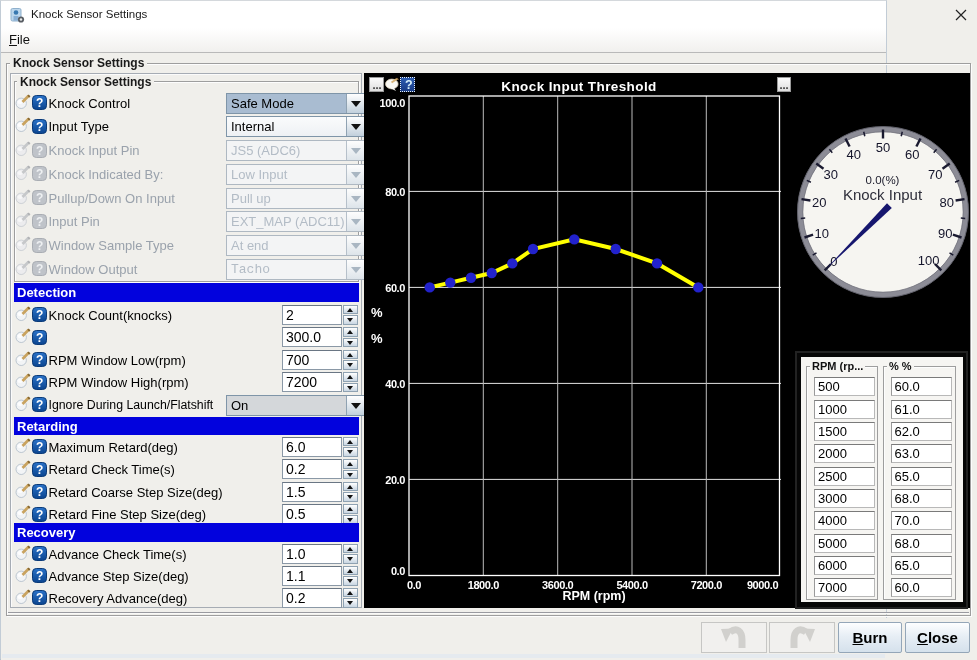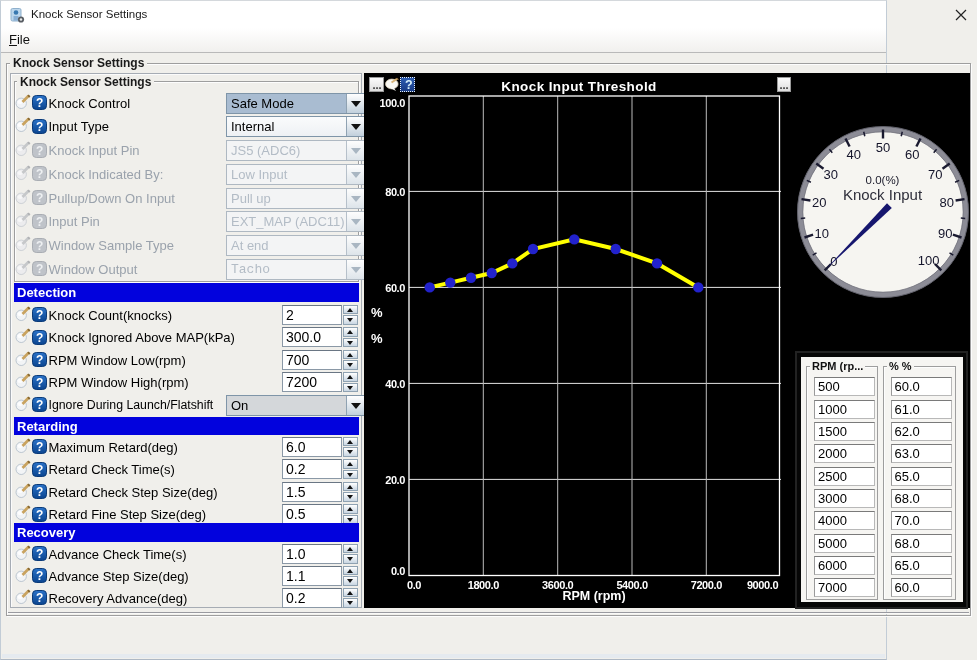--- a/index.html
+++ b/index.html
@@ -274,21 +274,20 @@
         <svg width="17" height="17" viewBox="0 0 17 17" style="position:absolute;left:1px;top:0px">
           <circle cx="6.2" cy="10.3" r="5.2" fill="#f2f4f6" stroke="#bcc6d0" stroke-width="1"></circle>
           <ellipse cx="5" cy="9.1" rx="2.6" ry="2" fill="#fdfdfe"></ellipse>
           <path d="M7.5 9 L13.6 2.7" stroke="#c9a35f" stroke-width="2.7"></path>
           <path d="M13 2.2 L14.8 4" stroke="#86672f" stroke-width="1.8"></path>
         </svg>
         <svg width="15" height="15" viewBox="0 0 15 15" style="position:absolute;left:17.5px;top:2.5px">
           <rect x="0.5" y="0.5" width="14" height="14" rx="3.8" fill="url(#qg)" stroke="#0a3a78"></rect>
           <text x="7.6" y="11.6" font-family="Liberation Sans,sans-serif" font-size="12" font-weight="bold" fill="#fff" text-anchor="middle">?</text>
         </svg>
-        <span class="rlabel" style="left:34.5px;top:3px;">Knock Ignored Above MAP(kPa)</span>
       </div>
 <div class="spin" style="left:281px;top:326.2px;">
         <span class="sfield">300.0</span>
         <span class="sbtns">
           <span class="sbtn up">
             <i></i>
           </span>
           <span class="sbtn dn">
             <i></i>
           </span>
@@ -416,21 +415,21 @@
         <svg width="17" height="17" viewBox="0 0 17 17" style="position:absolute;left:1px;top:0px">
           <circle cx="6.2" cy="10.3" r="5.2" fill="#f2f4f6" stroke="#bcc6d0" stroke-width="1"></circle>
           <ellipse cx="5" cy="9.1" rx="2.6" ry="2" fill="#fdfdfe"></ellipse>
           <path d="M7.5 9 L13.6 2.7" stroke="#c9a35f" stroke-width="2.7"></path>
           <path d="M13 2.2 L14.8 4" stroke="#86672f" stroke-width="1.8"></path>
         </svg>
         <svg width="15" height="15" viewBox="0 0 15 15" style="position:absolute;left:17.5px;top:2.5px">
           <rect x="0.5" y="0.5" width="14" height="14" rx="3.8" fill="url(#qg)" stroke="#0a3a78"></rect>
           <text x="7.6" y="11.6" font-family="Liberation Sans,sans-serif" font-size="12" font-weight="bold" fill="#fff" text-anchor="middle">?</text>
         </svg>
-        <span class="rlabel" style="left:34.5px;top:3px;">Retard Check Step Size(deg)</span>
+        <span class="rlabel" style="left:34.5px;top:3px;">Retard Coarse Step Size(deg)</span>
       </div>
 <div class="spin" style="left:281px;top:480.7px;">
         <span class="sfield">1.5</span>
         <span class="sbtns">
           <span class="sbtn up">
             <i></i>
           </span>
           <span class="sbtn dn">
             <i></i>
           </span>
@@ -651,14 +650,26 @@
         <div class="tfield" style="left:13px;top:154.2px;">4000</div>
         <div class="tfield" style="left:89.5px;top:154.2px;">70.0</div>
         <div class="tfield" style="left:13px;top:176.5px;">5000</div>
         <div class="tfield" style="left:89.5px;top:176.5px;">68.0</div>
         <div class="tfield" style="left:13px;top:198.8px;">6000</div>
         <div class="tfield" style="left:89.5px;top:198.8px;">65.0</div>
         <div class="tfield" style="left:13px;top:221.2px;">7000</div>
         <div class="tfield" style="left:89.5px;top:221.2px;">60.0</div>
       </div>
 </div>
+<div id="btnbar">
+<div class="bbtn gbtn" style="left:700px;width:66px;"><svg width="64" height="29" viewBox="0 0 64 29">
+          <path d="M28 9 C35 4 40 8 40 17 L40 25" fill="none" stroke="#d1d0cd" stroke-width="7"></path>
+          <polygon points="19,6 31,5.5 24,19" fill="#d1d0cd"></polygon>
+        </svg></div>
+<div class="bbtn gbtn" style="left:768px;width:66px;"><svg width="64" height="29" viewBox="0 0 64 29">
+          <path d="M36 9 C29 4 24 8 24 17 L24 25" fill="none" stroke="#d1d0cd" stroke-width="7"></path>
+          <polygon points="45,6 33,5.5 40,19" fill="#d1d0cd"></polygon>
+        </svg></div>
+<div class="bbtn blbtn" style="left:837px;width:64px;"><u>B</u>urn</div>
+<div class="bbtn blbtn" style="left:904px;width:65px;"><u>C</u>lose</div>
+</div>
 <div style="position:absolute;left:1px;right:1px;bottom:1px;height:4px;background:#e5eaef;"></div>
   </div>
 
 </body></html>

